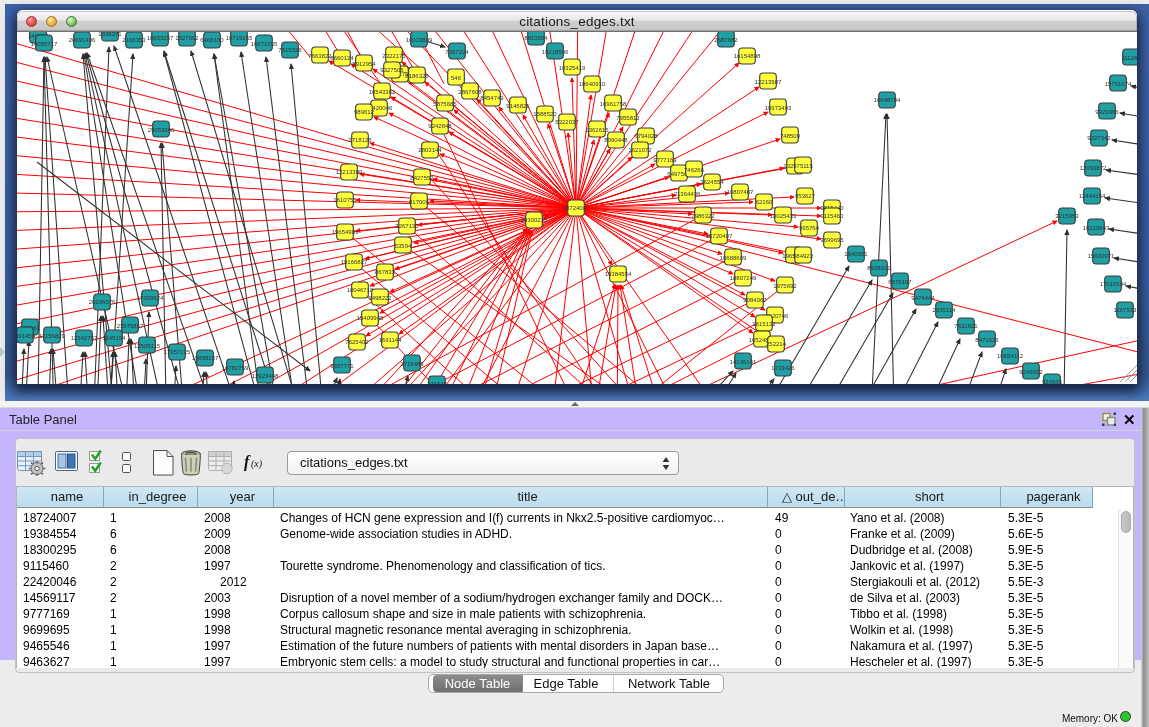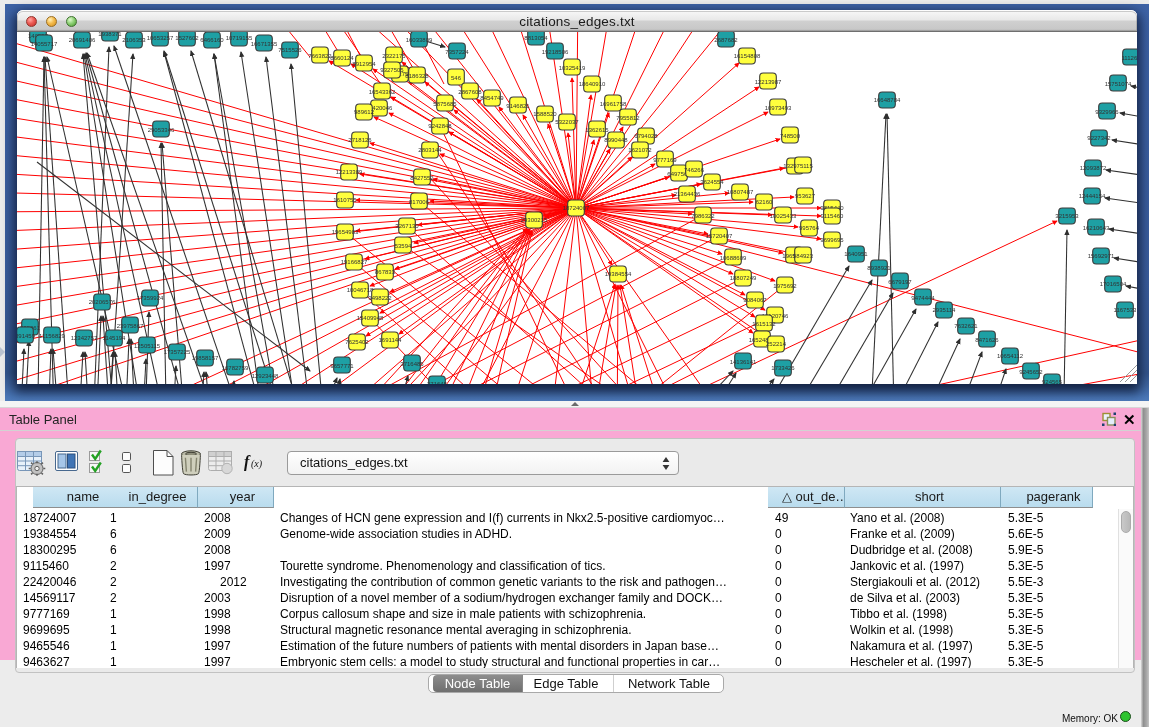--- a/index.html
+++ b/index.html
@@ -17,21 +17,21 @@
 #tbar .title{width:100%;text-align:center;font-size:13.5px;color:#1a1a1a;line-height:21px;font-weight:400;letter-spacing:0.2px}
 .tl{top:5px;width:11px;height:11px;border-radius:50%;}
 #b1{left:9px;background:radial-gradient(circle at 35% 30%,#ff9a96 8%,#ec5b54 45%,#ca3631 85%);border:1px solid #93322b}
 #b2{left:29px;background:radial-gradient(circle at 35% 30%,#ffe9a8 8%,#f4bb4d 45%,#d99a2b 85%);border:1px solid #9a6d20}
 #b3{left:49px;background:radial-gradient(circle at 35% 30%,#d2f3c0 8%,#8fd277 45%,#5aa53f 85%);border:1px solid #3f7030}
 #canvas{left:0;top:22px;width:1120px;height:352px;background:#fff;overflow:hidden}
 
 #split{left:0;top:401px;width:1149px;height:7px;background:#f4f4f4;border-bottom:1px solid #d6d6d6}
 #split .knob{left:571px;top:1px;width:0;height:0;border-left:4px solid transparent;border-right:4px solid transparent;border-bottom:4px solid #6a6a6a}
 
-#bot{left:0;top:408px;width:1149px;height:252px;background:#f9a8d4}
+#bot{left:0;top:408px;width:1149px;height:252px;background:#c4b5fd}
 #tp{left:9px;top:4px;font-size:13px;color:#242424}
 #floatic{left:1102px;top:4px;width:14px;height:14px}
 #closeic{left:1123px;top:3px;font-size:15px;color:#000;font-weight:bold}
 #inner{left:15px;top:30px;width:1120px;height:235px;background:#eaeaea;
  border:1px solid #c2c2c2;border-radius:4px}
 
 .ticon{top:9px}
 #dd{left:271px;top:12px;width:392px;height:24px;background:linear-gradient(180deg,#ffffff,#f2f2f2);
  border:1px solid #9a9a9a;border-radius:4px;font-size:13px;color:#111;line-height:22px;padding-left:12px}
 #dd .arr{position:absolute;right:8px;top:5px}
@@ -640,23 +640,24 @@
 
  <text x="228" y="19" font-family="Liberation Serif,serif" font-style="italic" font-weight="bold" font-size="16" fill="#111">f</text>
  <text x="235" y="18.5" font-family="Liberation Serif,serif" font-style="italic" font-size="10" fill="#111">(x)</text>
 </g>
       </svg>
     <div id="dd" class="abs">citations_edges.txt<svg class="arr" width="8" height="13" viewBox="0 0 8 13">
           <path d="M4 0 L7.4 5 H0.6 z" fill="#333"></path>
           <path d="M4 13 L7.4 8 H0.6 z" fill="#333"></path>
         </svg></div>
     <div id="tbl" class="abs">
-<div class="abs hd" style="left:16px;width:87px">name</div>
+<div class="abs hd" style="left:0px;width:87px">name</div>
 <div class="abs hd" style="left:87px;width:94px">in_degree</div>
 <div class="abs hd" style="left:181px;width:76px">year</div>
+<div class="abs hd" style="left:257px;width:494px">title</div>
 <div class="abs hd" style="left:751px;width:77px">△ out_de…</div>
 <div class="abs hd" style="left:828px;width:156px">short</div>
 <div class="abs hd" style="left:984px;width:92px">pagerank</div>
 <div class="abs rowtxt" style="left:6px;top:24px">18724007</div>
 <div class="abs rowtxt" style="left:93px;top:24px">1</div>
 <div class="abs rowtxt" style="left:187px;top:24px">2008</div>
 <div class="abs rowtxt" style="left:263px;top:24px">Changes of HCN gene expression and I(f) currents in Nkx2.5-positive cardiomyoc…</div>
 <div class="abs rowtxt" style="left:758px;top:24px">49</div>
 <div class="abs rowtxt" style="left:833px;top:24px">Yano et al. (2008)</div>
 <div class="abs rowtxt" style="left:991px;top:24px">5.3E-5</div>
@@ -676,21 +677,20 @@
 <div class="abs rowtxt" style="left:6px;top:72px">9115460</div>
 <div class="abs rowtxt" style="left:93px;top:72px">2</div>
 <div class="abs rowtxt" style="left:187px;top:72px">1997</div>
 <div class="abs rowtxt" style="left:263px;top:72px">Tourette syndrome. Phenomenology and classification of tics.</div>
 <div class="abs rowtxt" style="left:758px;top:72px">0</div>
 <div class="abs rowtxt" style="left:833px;top:72px">Jankovic et al. (1997)</div>
 <div class="abs rowtxt" style="left:991px;top:72px">5.3E-5</div>
 <div class="abs rowtxt" style="left:6px;top:88px">22420046</div>
 <div class="abs rowtxt" style="left:93px;top:88px">2</div>
 <div class="abs rowtxt" style="left:203px;top:88px">2012</div>
-<div class="abs rowtxt" style="left:263px;top:88px">Investigating the contribution of common genetic variants to the risk and pathogen…</div>
 <div class="abs rowtxt" style="left:758px;top:88px">0</div>
 <div class="abs rowtxt" style="left:833px;top:88px">Stergiakouli et al. (2012)</div>
 <div class="abs rowtxt" style="left:991px;top:88px">5.5E-3</div>
 <div class="abs rowtxt" style="left:6px;top:104px">14569117</div>
 <div class="abs rowtxt" style="left:93px;top:104px">2</div>
 <div class="abs rowtxt" style="left:187px;top:104px">2003</div>
 <div class="abs rowtxt" style="left:263px;top:104px">Disruption of a novel member of a sodium/hydrogen exchanger family and DOCK…</div>
 <div class="abs rowtxt" style="left:758px;top:104px">0</div>
 <div class="abs rowtxt" style="left:833px;top:104px">de Silva et al. (2003)</div>
 <div class="abs rowtxt" style="left:991px;top:104px">5.3E-5</div>

